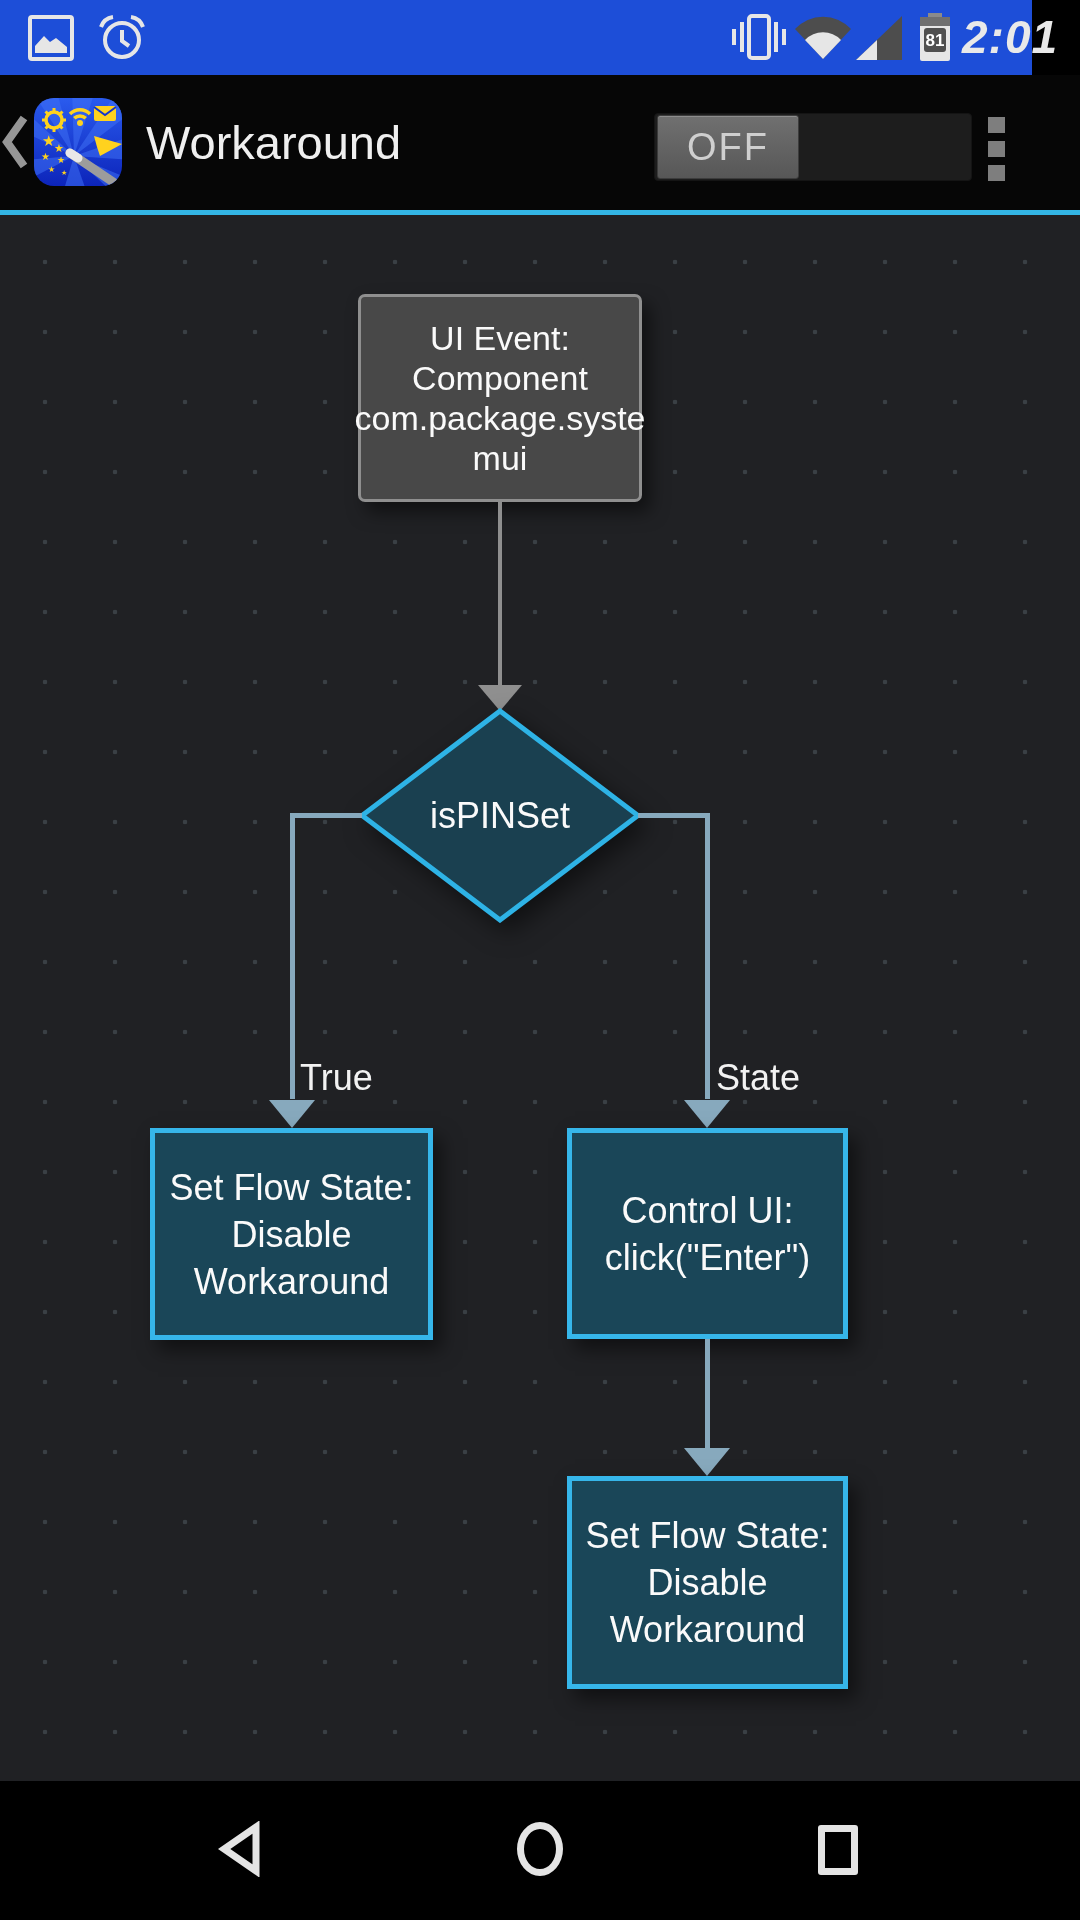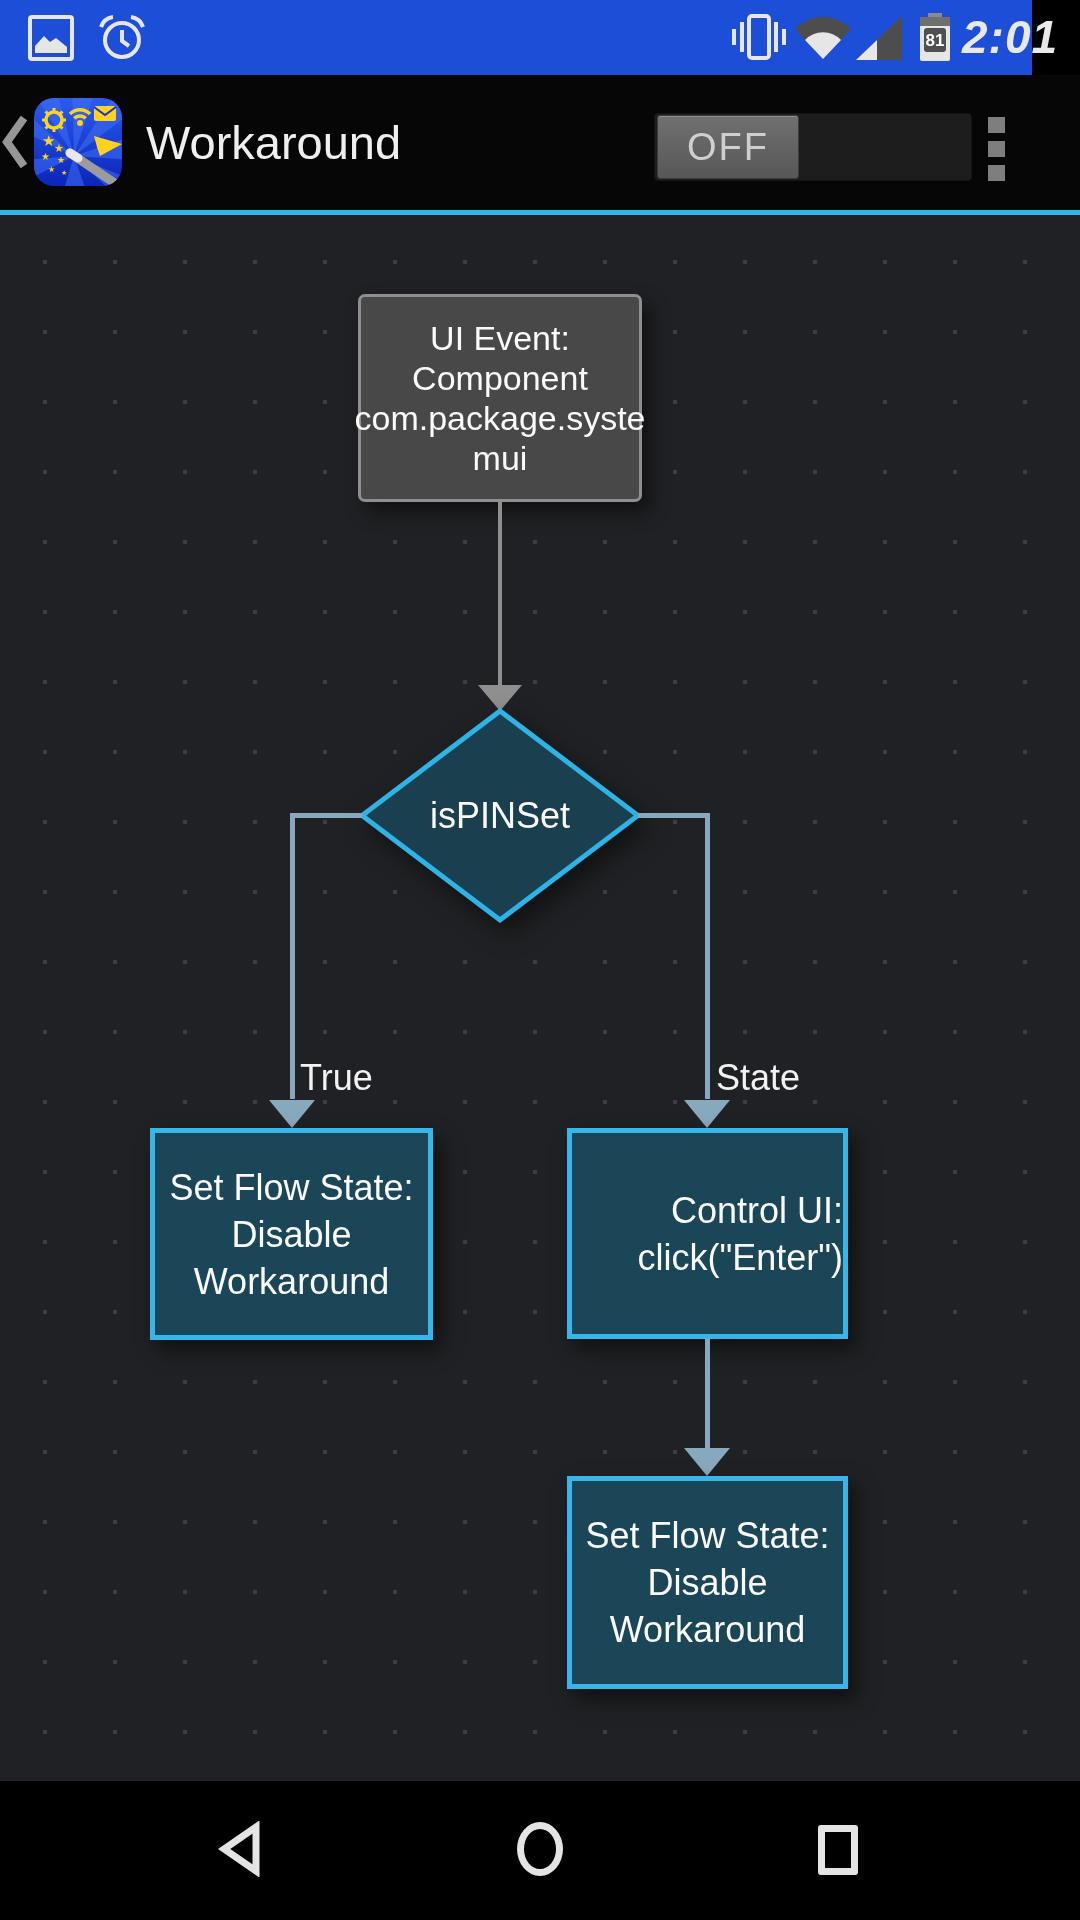--- a/index.html
+++ b/index.html
@@ -32,21 +32,21 @@
   .canvas{position:absolute;left:0;top:215px;width:1080px;height:1566px;background:#202124;
           background-image:radial-gradient(circle,#3a4045 2px,transparent 2.6px);
           background-size:70px 70px;background-position:10px 12px;}
   .node{position:absolute;box-sizing:border-box;display:flex;flex-direction:column;
         justify-content:center;align-items:center;text-align:center;color:#fafafa;
         box-shadow:8px 10px 18px rgba(0,0,0,.5);}
   .node-event{left:358px;top:79px;width:284px;height:208px;background:#484848;
         border:3px solid #8f8f8f;border-radius:7px;font-size:34px;line-height:40px;}
   .node-box{background:#1a4658;border:5px solid #36b6ea;font-size:36px;line-height:47px;}
   .node-true{left:150px;top:913px;width:283px;height:212px;}
-  .node-false{left:567px;top:913px;width:281px;height:211px;align-items:flex-end;}
+  .node-false{left:567px;top:913px;width:281px;height:211px;}
   .node-next{left:567px;top:1261px;width:281px;height:213px;}
   .ln{white-space:nowrap;}
 
   .diamond-wrap{position:absolute;left:359px;top:493px;width:282px;height:215px;
         filter:drop-shadow(8px 10px 12px rgba(0,0,0,.5));}
   .diamond-label{position:absolute;left:359px;top:493px;width:282px;height:215px;display:flex;
         align-items:center;justify-content:center;color:#fafafa;font-size:36px;}
 
   .cline{position:absolute;background:#87a9bd;}
   .gline{position:absolute;background:#8f8f8f;}

